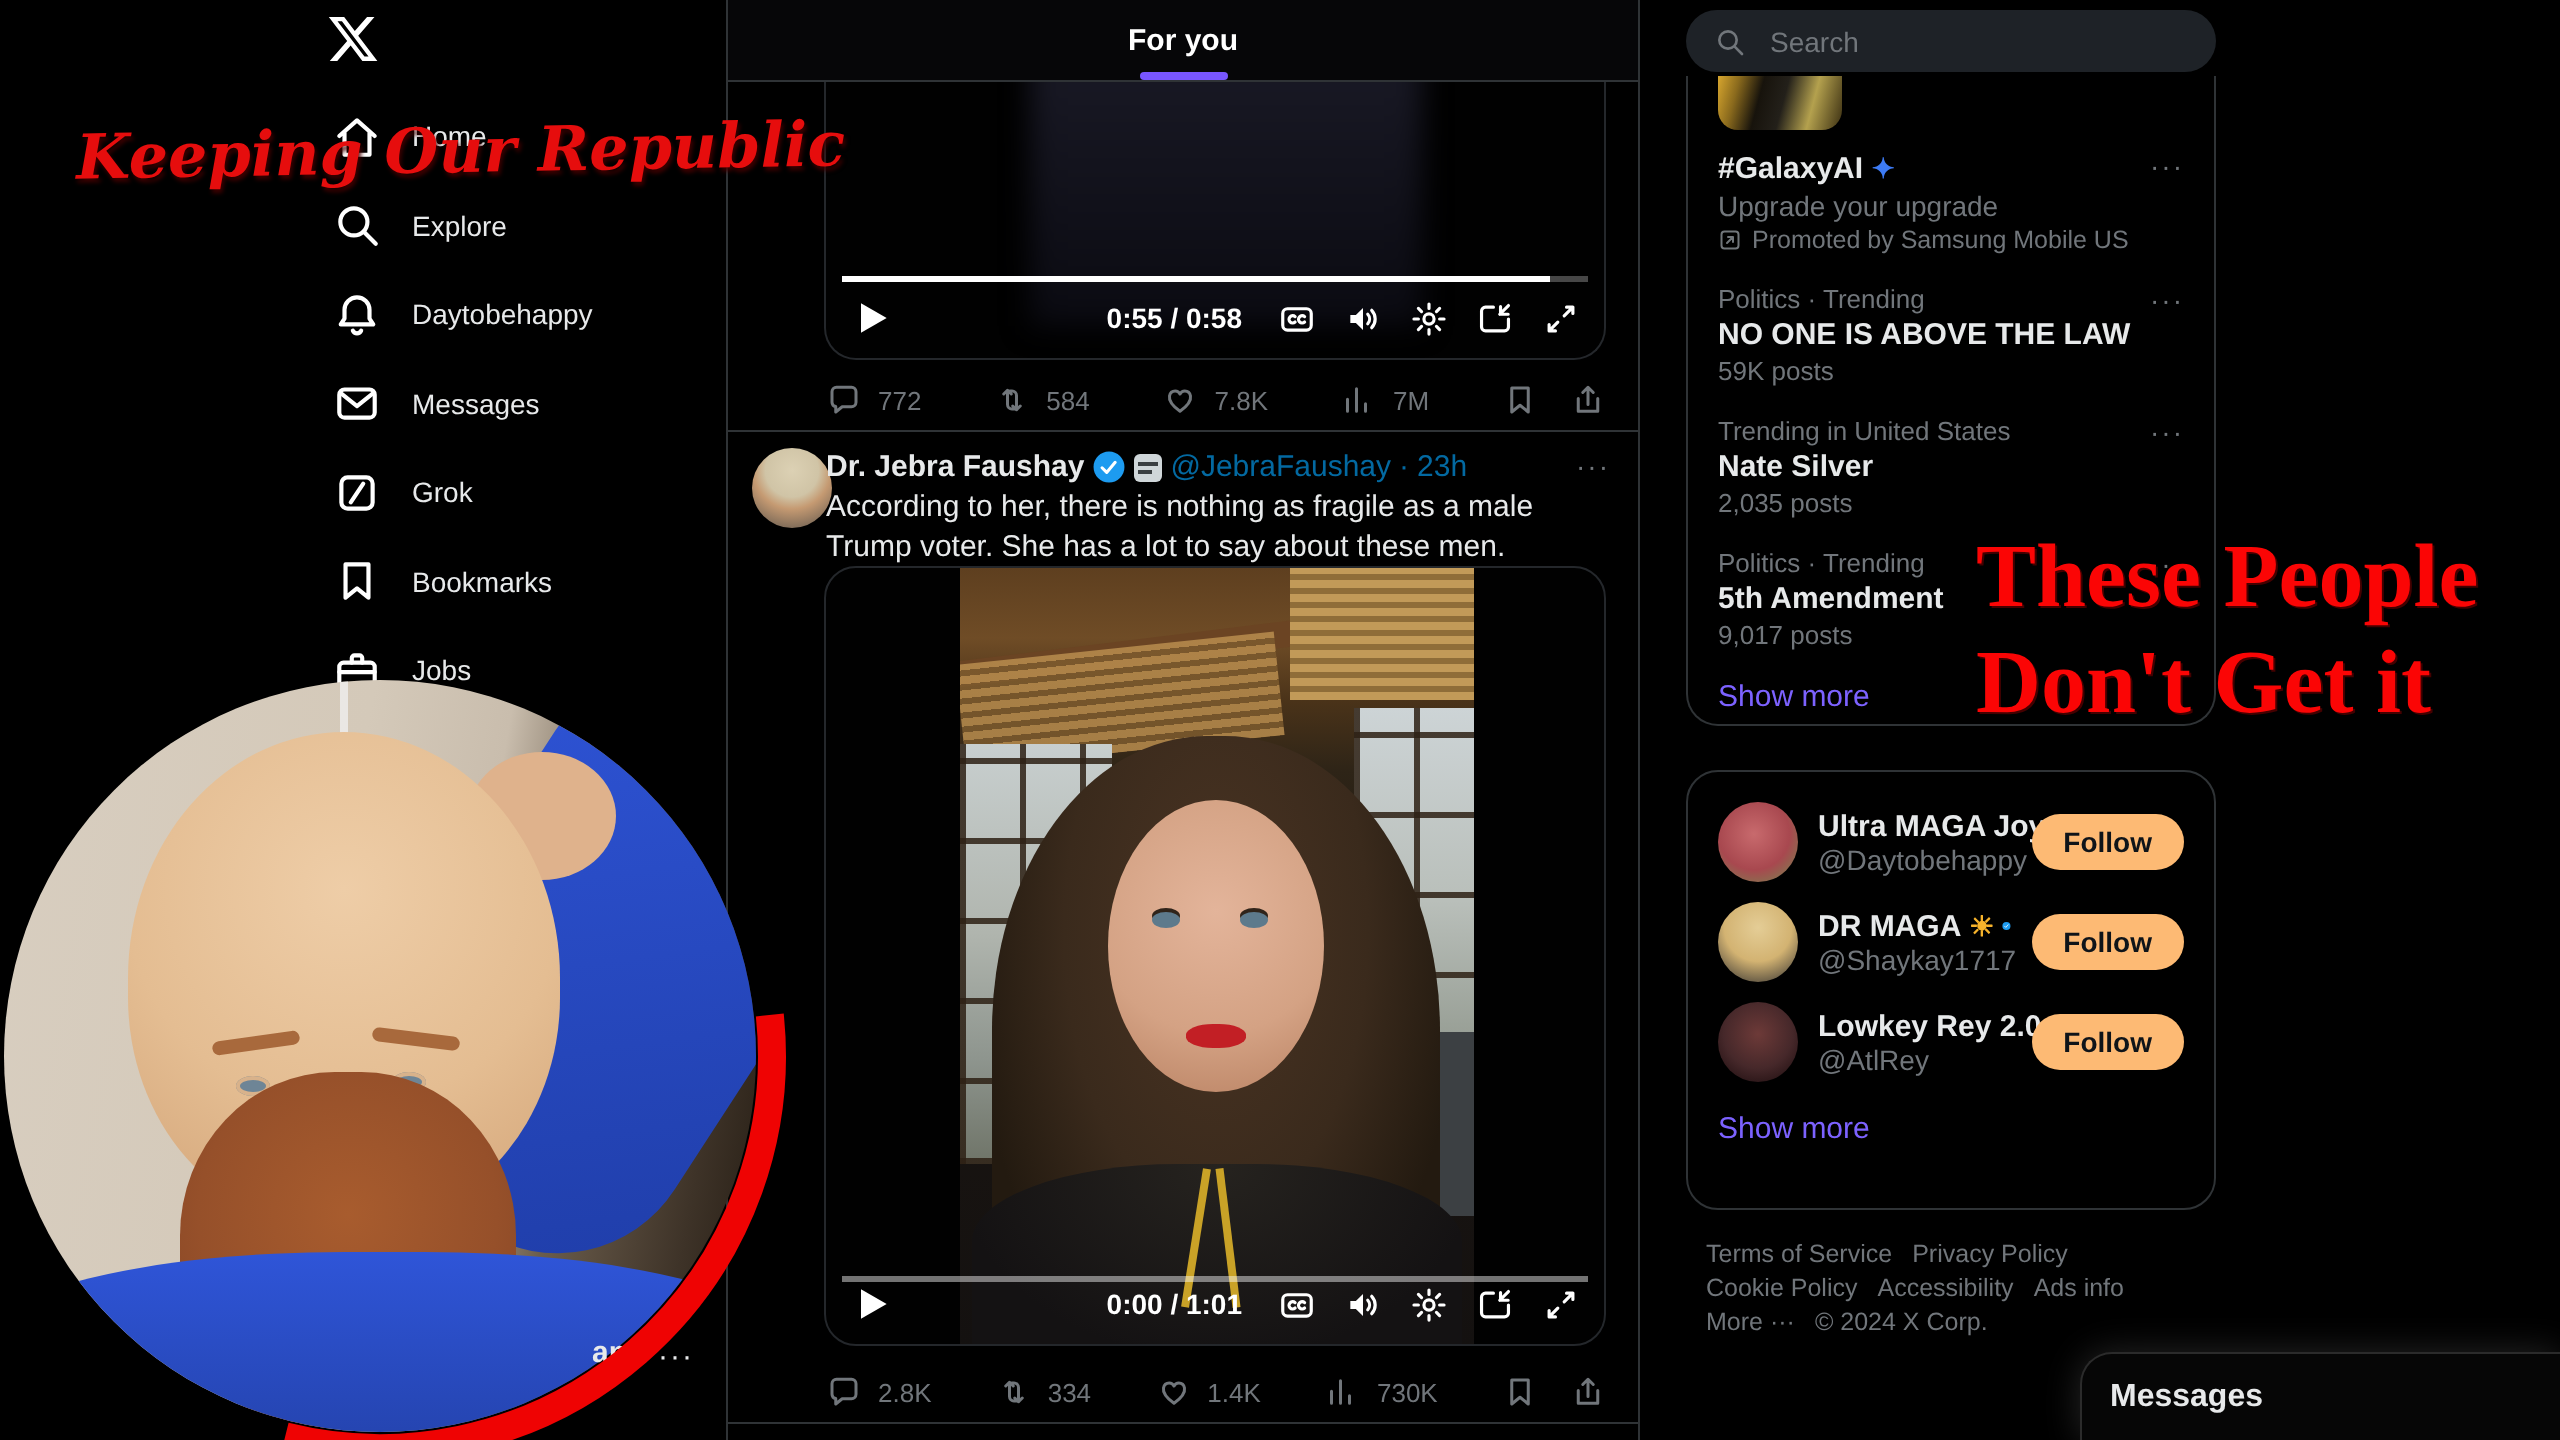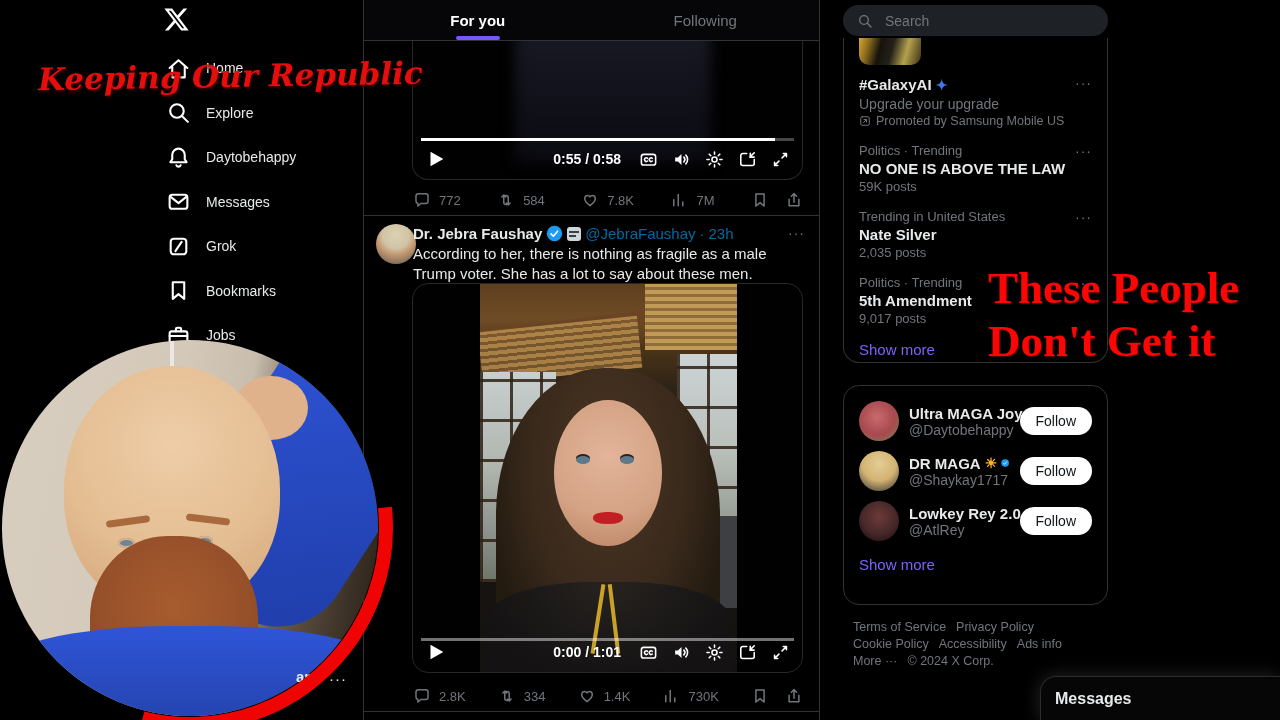--- a/index.html
+++ b/index.html
@@ -138,21 +138,21 @@
   .wtf-title{padding:0 15px 6px;font-size:19px;font-weight:800;color:#e7e9ea;}
   .user{display:flex;align-items:center;padding:5px 15px;gap:10px;height:50px;box-sizing:border-box;}
   .u-av{width:40px;height:40px;border-radius:50%;flex:none;}
   .av1{background:radial-gradient(circle at 45% 40%,#c86a6d 0%,#a8484f 55%,#6f8f4f 100%);}
   .av2{background:radial-gradient(circle at 50% 32%,#e4cd96 0%,#d3b372 50%,#2b2b2e 100%);}
   .av3{background:radial-gradient(circle at 50% 40%,#6d3a38 0%,#46282a 55%,#17090b 100%);}
   .u-info{flex:1;min-width:0;}
   .u-name{font-size:15px;font-weight:700;color:#e7e9ea;display:flex;align-items:center;gap:4px;white-space:nowrap;}
   .u-name .badge{width:16px;height:16px;}
   .u-handle{font-size:14px;color:#71767b;}
-  .follow{background:#ffffff;color:#0f1419;font-weight:400;font-size:14px;border:none;
+  .follow{background:#fdba74;color:#0f1419;font-weight:700;font-size:14px;border:none;
           border-radius:15px;padding:6px 16px;cursor:pointer;font-family:inherit;}
   .wtf .show-more{padding:10px 15px;}
 
   .footer{position:absolute;left:853px;top:620px;width:250px;display:flex;flex-wrap:wrap;
           column-gap:10px;row-gap:3px;font-size:12.5px;color:#71767b;}
   .footer span{cursor:pointer;}
 
   .drawer{position:absolute;left:1040px;top:676px;width:240px;height:44px;background:#060606;
           border:1px solid #2b2b2b;border-right:none;border-bottom:none;border-radius:16px 0 0 0;
           box-shadow:0 0 18px rgba(255,255,255,.15);z-index:15;box-sizing:border-box;padding:13px 0 0 14px;}
@@ -240,23 +240,20 @@
   <svg class="red-arc" width="1280" height="720">
     <path d="M 384.9 507.5 A 196 196 0 0 1 142.6 718.2" fill="none" stroke="#ef0303" stroke-width="14"></path>
   </svg>
 
   <div class="main">
 
     <div class="tabbar">
       <div class="tab active">
         <span>For you</span>
         <span class="tab-underline"></span>
-      </div>
-      <div class="tab inactive">
-        <span>Following</span>
       </div>
     </div>
 
     <div class="vcard card1">
       <div class="blob1"></div>
       <div class="track" style="top:98px;">
           <div class="fill" style="width:95%;"></div>
         </div>
       <div class="controls">
         <svg class="playbtn" viewBox="0 0 24 24">

